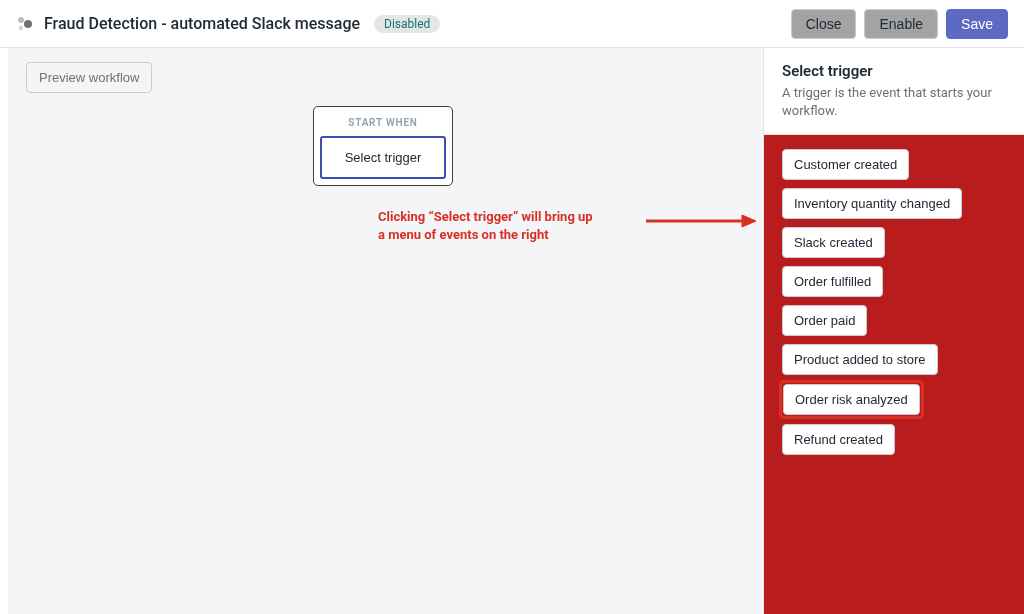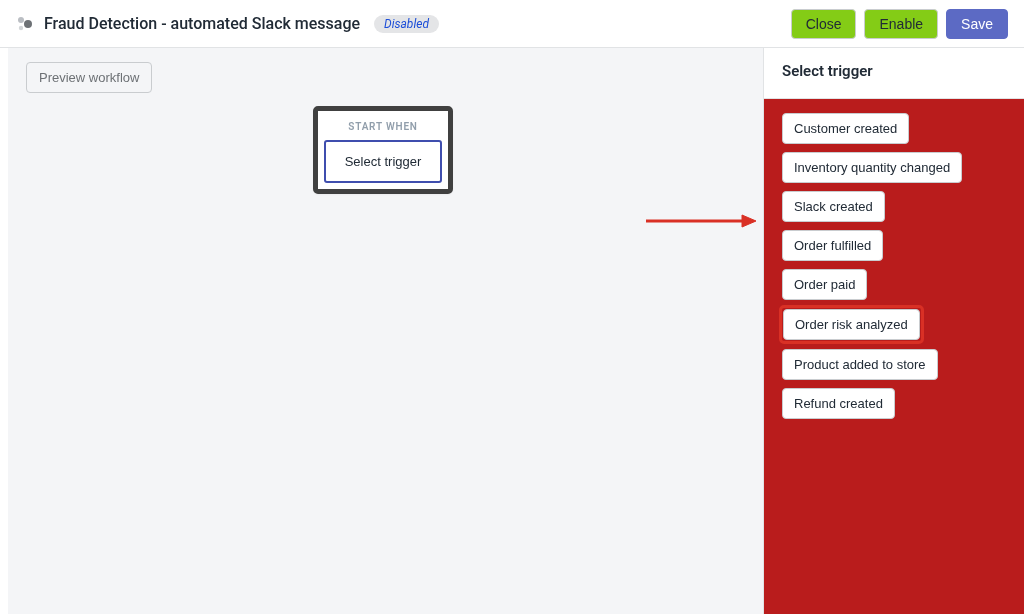--- a/index.html
+++ b/index.html
@@ -22,31 +22,30 @@
       gap: 10px;
     }
     .header-icon svg { display: block; }
     .header-title {
       font-size: 16px;
       font-weight: 500;
       color: #212b36;
     }
     .status-badge {
       background: #e4e5e7;
-      color: #1d4ed8;
+      color: #0f766e;
       font-size: 12px;
       padding: 2px 10px;
       border-radius: 10px;
       margin-left: 4px;
-      font-style: italic;
     }
     .header-spacer { flex: 1; }
     .btn {
       border: 1px solid #c9cccf;
-      background: #84cc16;
+      background: #a3a3a3;
       color: #212b36;
       font-size: 14px;
       padding: 6px 14px;
       border-radius: 4px;
       cursor: pointer;
     }
     .btn.primary {
       background: #5c6ac4;
       border-color: #5c6ac4;
       color: #ffffff;
@@ -79,21 +78,21 @@
       cursor: pointer;
     }
 
     
     .node-card {
       position: absolute;
       top: 58px;
       left: 305px;
       width: 140px;
       background: #fff;
-      border: 5px solid #404040;
+      border: 1px solid #404040;
       border-radius: 5px;
       box-shadow: 0 1px 2px rgba(0,0,0,0.04);
       padding: 6px;
     }
     .node-caption {
       text-align: center;
       font-size: 10px;
       letter-spacing: 0.08em;
       color: #919eab;
       font-weight: 600;
@@ -204,35 +203,40 @@
 
 <div class="content">
   <div class="canvas">
     <button class="preview-btn">Preview workflow</button>
 
     <div class="node-card">
       <div class="node-caption">START WHEN</div>
       <button class="node-trigger-btn">Select trigger</button>
     </div>
 
+    <div class="annotation">
+      <span class="line1">Clicking “Select trigger” will bring up</span>
+      <span class="line2">a menu of events on the right</span>
+    </div>
     <svg class="arrow" viewBox="0 0 110 14">
       <line x1="0" y1="7" x2="96" y2="7" stroke-width="3"></line>
       <polygon points="96,1 110,7 96,13"></polygon>
     </svg>
   </div>
 
   <div class="sidebar">
     <div class="sidebar-head">
       <div class="sidebar-title">Select trigger</div>
+      <div class="sidebar-sub">A trigger is the event that starts your workflow.</div>
     </div>
     <div class="trigger-list" id="trigger-list">
 
     <div class="trigger-item-wrap"><button class="trigger-item">Customer created</button></div>
         <div class="trigger-item-wrap"><button class="trigger-item">Inventory quantity changed</button></div>
         <div class="trigger-item-wrap"><button class="trigger-item">Slack created</button></div>
         <div class="trigger-item-wrap"><button class="trigger-item">Order fulfilled</button></div>
         <div class="trigger-item-wrap"><button class="trigger-item">Order paid</button></div>
+        <div class="trigger-item-wrap"><button class="trigger-item">Product added to store</button></div>
         <div class="trigger-item-wrap highlighted"><button class="trigger-item">Order risk analyzed</button></div>
-        <div class="trigger-item-wrap"><button class="trigger-item">Product added to store</button></div>
         <div class="trigger-item-wrap"><button class="trigger-item">Refund created</button></div>
       </div>
   </div>
 </div>
 
 </body></html>

